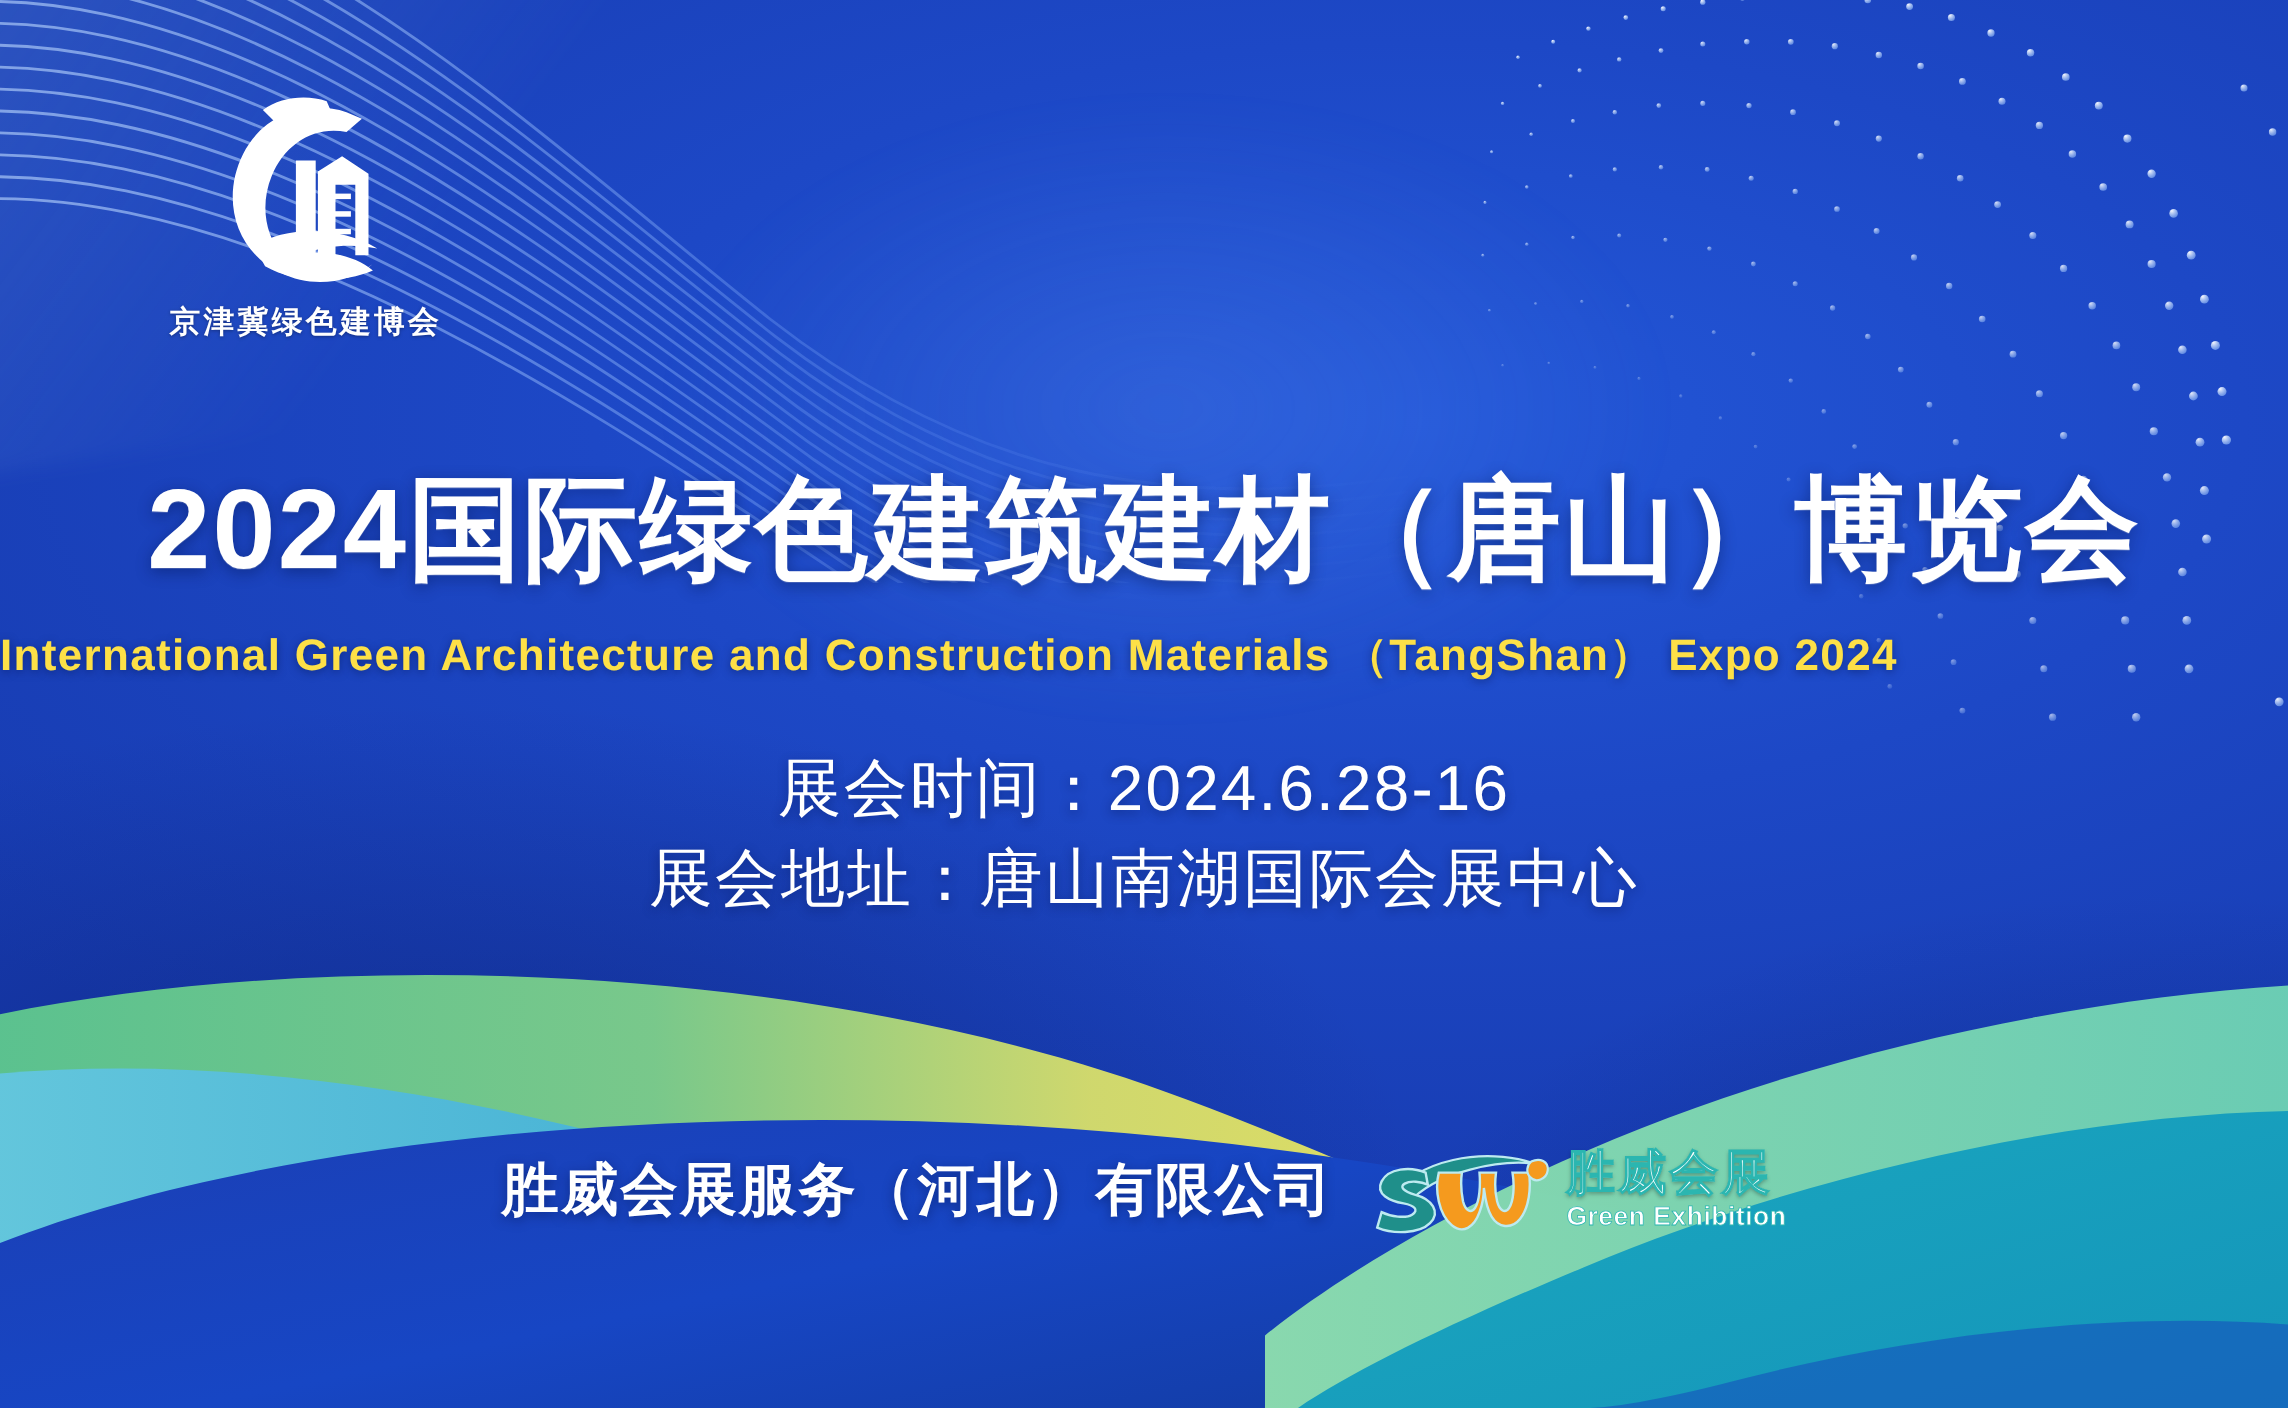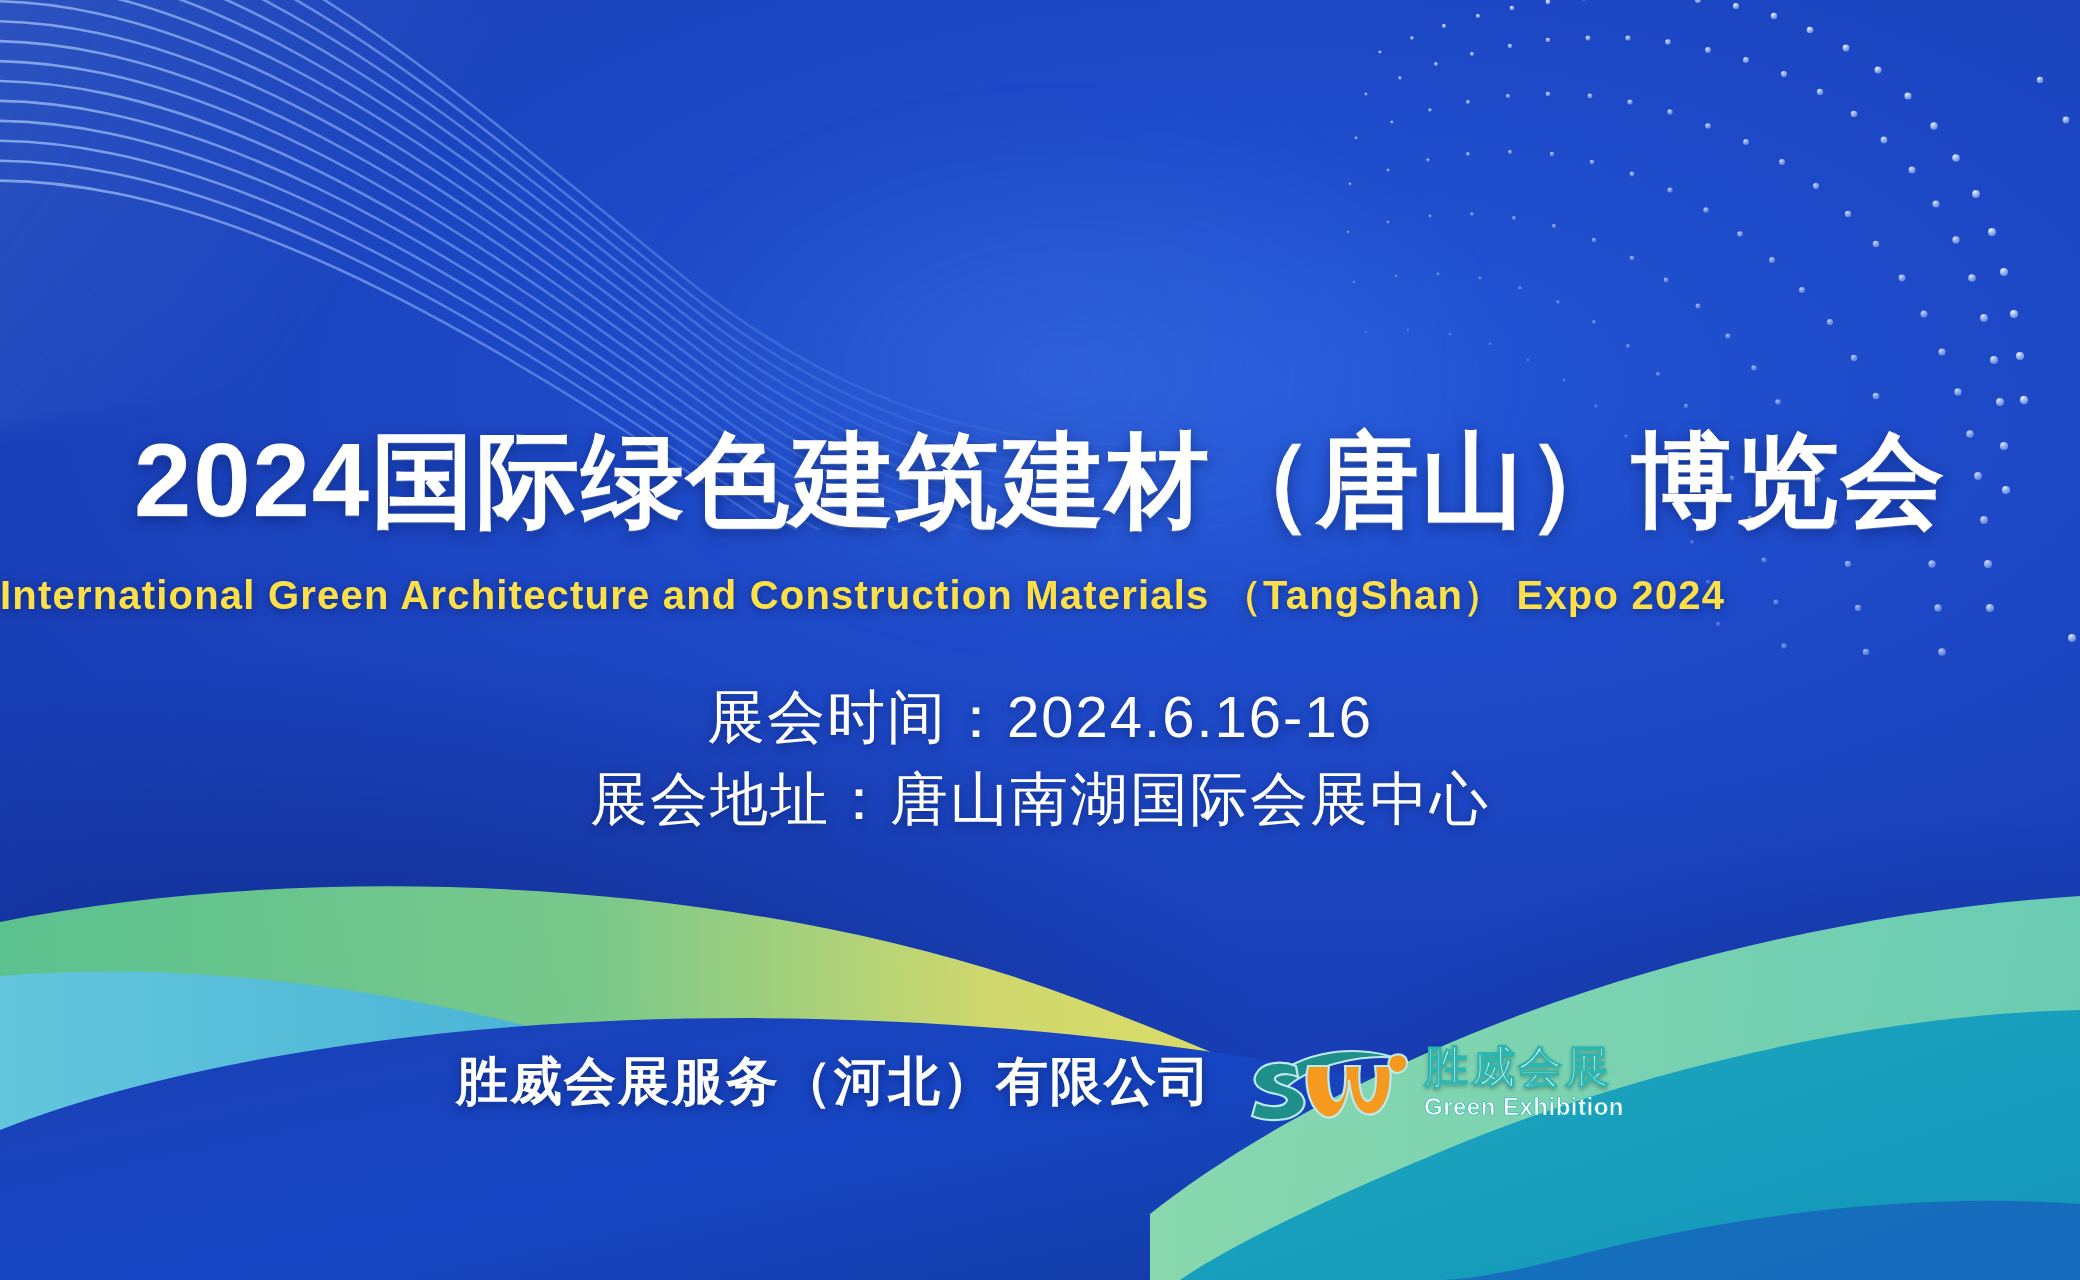--- a/index.html
+++ b/index.html
@@ -425,27 +425,49 @@
       <path d="M0,330 C260,228 700,190 1120,240 C1480,282 1800,380 2080,470 L2080,480 L0,480 Z" fill="url(#wg-deep)"></path>
 
       <path d="M2080,96 C1860,110 1620,166 1420,256 C1300,310 1210,366 1150,414 L1150,480 L2080,480 Z" fill="url(#wg-mint)" opacity=".95"></path>
 
       <path d="M2080,210 C1880,214 1640,268 1440,352 C1320,402 1230,446 1180,480 L2080,480 Z" fill="url(#wg-teal)" opacity=".97"></path>
 
       <path d="M2080,404 C1920,392 1740,414 1590,452 C1520,470 1470,480 1440,480 L2080,480 Z" fill="#1549bd" opacity=".55"></path>
     </svg>
   </div>
 
+  <div class="logo-left">
+    <div class="mark">
+      <svg viewBox="0 0 190 200">
+        <g fill="#ffffff">
+
+          <path d="M132,30 C96,18 56,32 38,68 C18,108 30,156 72,176 C100,190 134,186 156,168
+                   C140,180 116,184 96,176 C62,162 50,122 64,88 C76,58 104,42 132,48 L146,36 Z"></path>
+          <path d="M56,28 C72,16 96,14 114,20 L120,34 L112,30 L106,40 L98,32 L90,42 L82,34 L72,44 Z"></path>
+
+          <path d="M86,74 L86,160 L104,160 L104,74 Z"></path>
+          <path d="M106,84 L106,160 L122,160 L122,96 L140,96 L140,160 L152,160 L152,86 L128,70 Z"></path>
+          <rect x="110" y="104" width="26" height="5"></rect>
+          <rect x="110" y="120" width="26" height="5"></rect>
+          <rect x="110" y="136" width="26" height="5"></rect>
+
+          <path d="M48,152 C78,132 128,134 160,154 C142,150 116,150 96,158
+                   C120,156 142,162 156,174 C128,186 86,186 58,170 Z"></path>
+        </g>
+      </svg>
+    </div>
+    <div class="caption">京津冀绿色建博会</div>
+  </div>
 
 
   <div class="main-title">2024国际绿色建筑建材（唐山）博览会</div>
   <div class="sub-title">International Green Architecture and Construction Materials （TangShan） Expo 2024</div>
 
   <div class="info">
-    <div class="info-line">展会时间：2024.6.16-16</div>
+    <div class="info-line">展会时间：2024.6.28-16</div>
     <div class="info-line">展会地址：唐山南湖国际会展中心</div>
   </div>
 
   <div class="footer">
     <div class="company">胜威会展服务（河北）有限公司</div>
     <div class="sunway">
       <div class="sunway-mark">
         <svg viewBox="0 0 168 92">
           <g>
 

